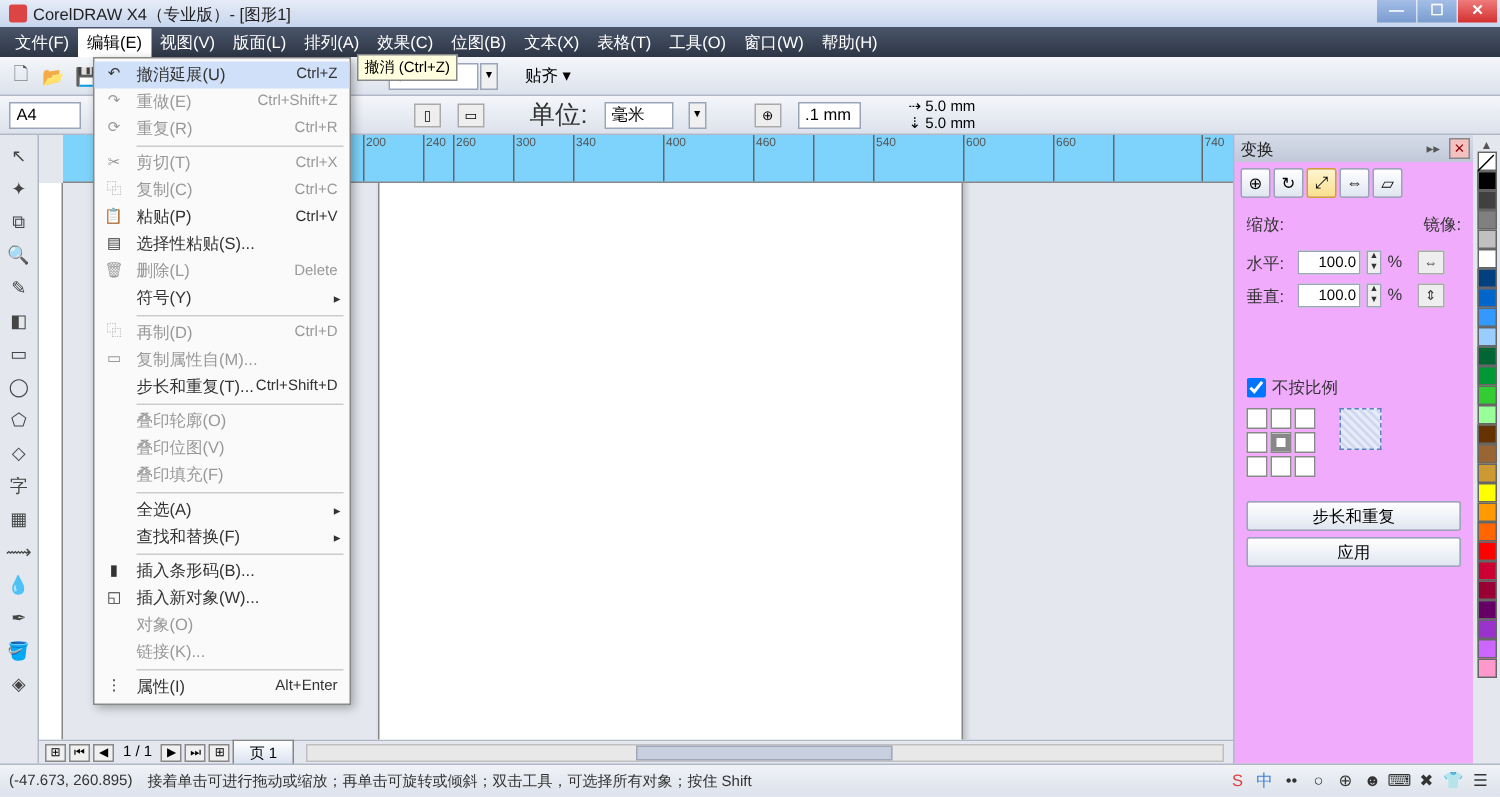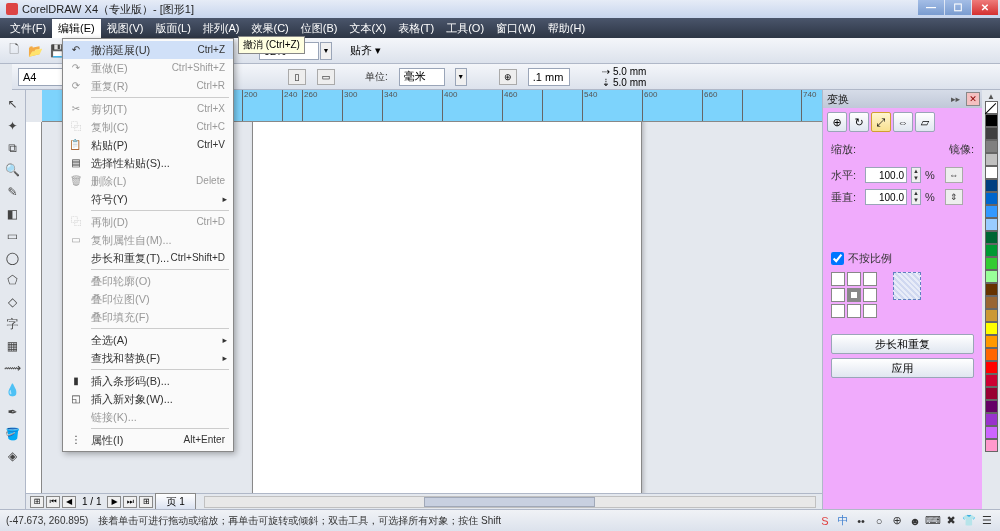--- a/index.html
+++ b/index.html
@@ -21,23 +21,23 @@
     .menubar .menu-item.active { background: #fff; color: #000; }
 
     
     .toolbar { height: 26px; background: linear-gradient(#f4f6fa, #dce2ec); display: flex; align-items: center; padding: 0 4px; border-bottom: 1px solid #b0b8c8; gap: 2px; }
     .tb-btn { width: 20px; height: 20px; display: flex; align-items: center; justify-content: center; border: 1px solid transparent; border-radius: 2px; color: #555; font-size: 12px; }
     .tb-sep { width: 1px; height: 18px; background: #b0b8c8; margin: 0 2px; }
     .zoom-input { width: 60px; height: 18px; border: 1px solid #9aa5b8; font-size: 11px; padding-left: 4px; }
     .zoom-arrow { width: 12px; height: 18px; border: 1px solid #9aa5b8; display: inline-flex; align-items: center; justify-content: center; font-size: 7px; background: #f0f0f0; margin-left: -1px; }
 
     
-    .propbar { height: 26px; background: linear-gradient(#f4f6fa, #dce2ec); display: flex; align-items: center; padding: 0 6px; border-bottom: 1px solid #b0b8c8; gap: 11px; font-size: 11px; margin-left: 12px; }
+    .propbar { height: 26px; background: linear-gradient(#f4f6fa, #dce2ec); display: flex; align-items: center; padding: 0 6px; border-bottom: 1px solid #b0b8c8; gap: 11px; font-size: 11px; }
     .prop-input { height: 18px; border: 1px solid #9aa5b8; font-size: 11px; padding: 0 4px; background: #fff; }
-    .prop-label { font-size: 10px; color: #333; text-align: center; }
+    .prop-label { font-size: 17px; color: #333; text-align: center; }
     .small-icon-btn { width: 18px; height: 16px; border: 1px solid #aaa; background: #eee; display: inline-flex; align-items: center; justify-content: center; font-size: 9px; }
     .nudge-group { display: flex; flex-direction: column; font-size: 10px; line-height: 11px; }
 
     
     .workspace { display: flex; height: 419px; position: relative; }
 
     
     .toolbox { width: 26px; background: #e4e8ee; border-right: 1px solid #b0b8c8; display: flex; flex-direction: column; align-items: center; padding-top: 4px; gap: 2px; }
     .tool-btn { width: 20px; height: 20px; display: flex; align-items: center; justify-content: center; border: 1px solid transparent; border-radius: 2px; font-size: 12px; color: #444; }
 
@@ -400,20 +400,23 @@
     <div class="menu-divider"></div>
     <div class="menu-row">
       <span class="m-icon">▮</span>
       <span>插入条形码(B)...</span>
     </div>
     <div class="menu-row">
       <span class="m-icon">◱</span>
       <span>插入新对象(W)...</span>
     </div>
     <div class="menu-row disabled">
+      <span>对象(O)</span>
+    </div>
+    <div class="menu-row disabled">
       <span>链接(K)...</span>
     </div>
     <div class="menu-divider"></div>
     <div class="menu-row">
       <span class="m-icon">⋮</span>
       <span>属性(I)</span>
       <span class="m-shortcut">Alt+Enter</span>
     </div>
   </div>
 

